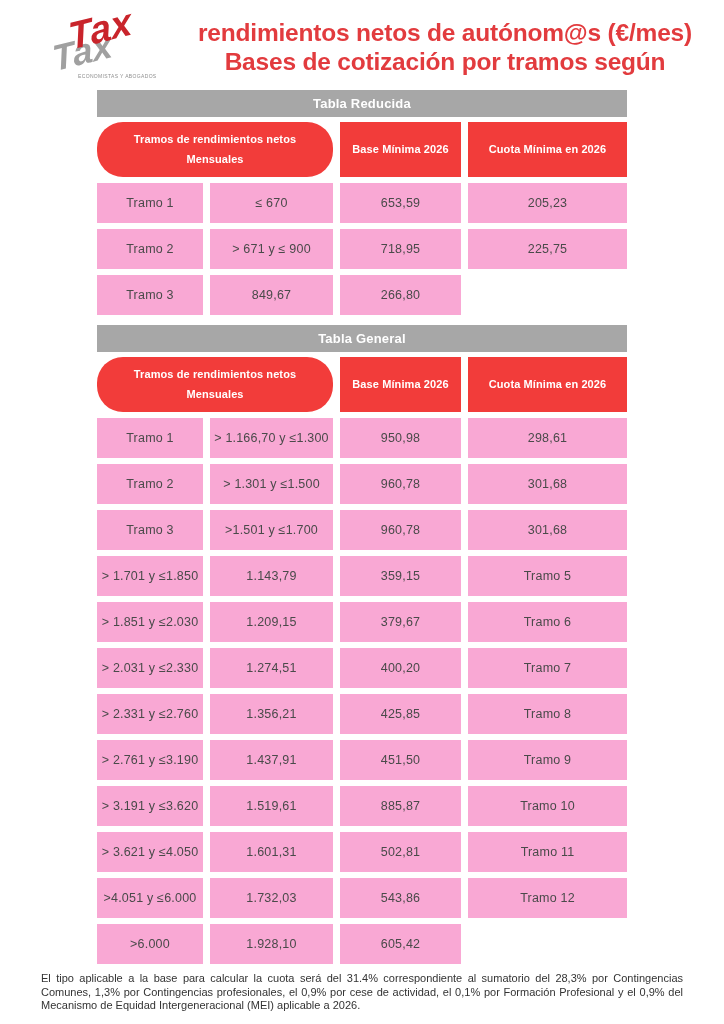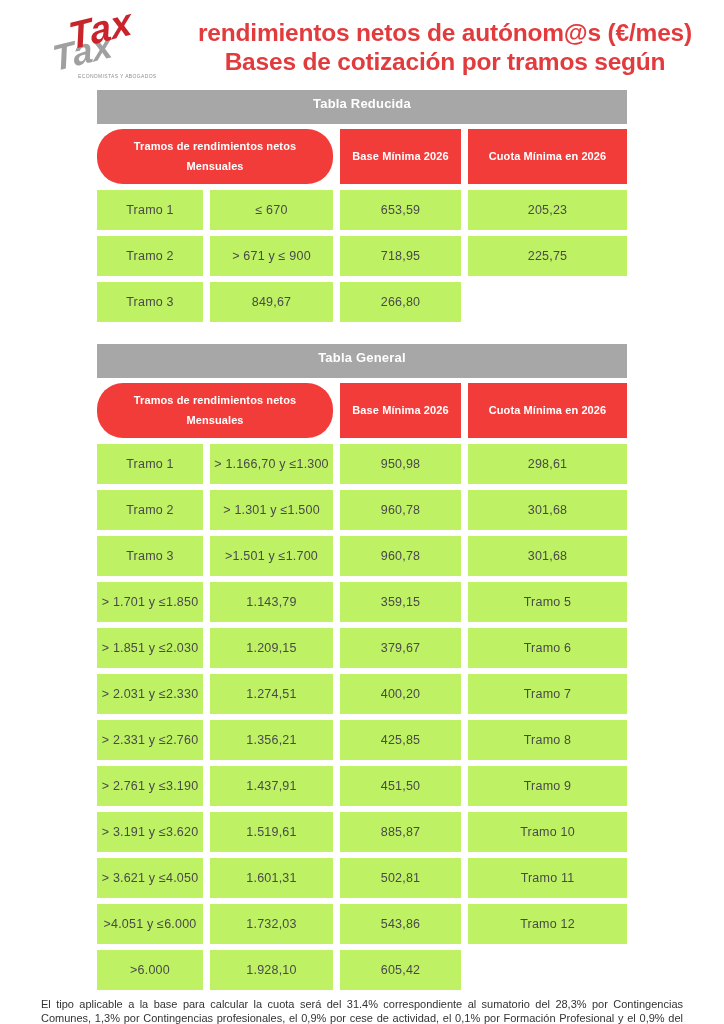--- a/index.html
+++ b/index.html
@@ -29,38 +29,38 @@
   }
   .title{
     flex:1;margin:0;padding-top:7px;text-align:center;
     color:#e23b3e;font-size:24.5px;font-weight:bold;line-height:1.18;
     letter-spacing:-0.2px;
   }
   .title-line{display:block;}
 
   
   .table-section{width:530px;margin:0 auto;}
-  .table-section.general{margin-top:22px;}
+  .table-section.general{margin-top:10px;}
   .bar{
     background:#a7a7a7;color:#ffffff;text-align:center;font-weight:bold;
-    font-size:13px;padding:6px 0 13px;margin-bottom:5px;letter-spacing:0.2px;
+    font-size:13px;padding:6px 0 6px;margin-bottom:5px;letter-spacing:0.2px;
   }
   .grid{
     display:grid;grid-template-columns:106px 123px 121px 159px;
     column-gap:7px;row-gap:6px;
   }
   .hcell{
     background:#f23c3a;color:#ffffff;font-weight:bold;font-size:11px;
     height:55px;display:flex;align-items:center;justify-content:center;
     text-align:center;line-height:1.75;padding:0 10px;box-sizing:border-box;
     letter-spacing:0.1px;
   }
   .hspan{grid-column:1 / 3;padding:0 26px;border-radius:26px;}
   .cell{
-    background:#bef264;color:#4a4a4a;font-size:12.5px;height:40px;
+    background:#f9a8d4;color:#4a4a4a;font-size:12.5px;height:40px;
     display:flex;align-items:center;justify-content:center;
     letter-spacing:0.2px;white-space:nowrap;
   }
 
   
   .footnote{
     width:642px;margin:8px auto 12px;font-size:11px;line-height:1.24;
     color:#333333;text-align:justify;
   }
 </style>

